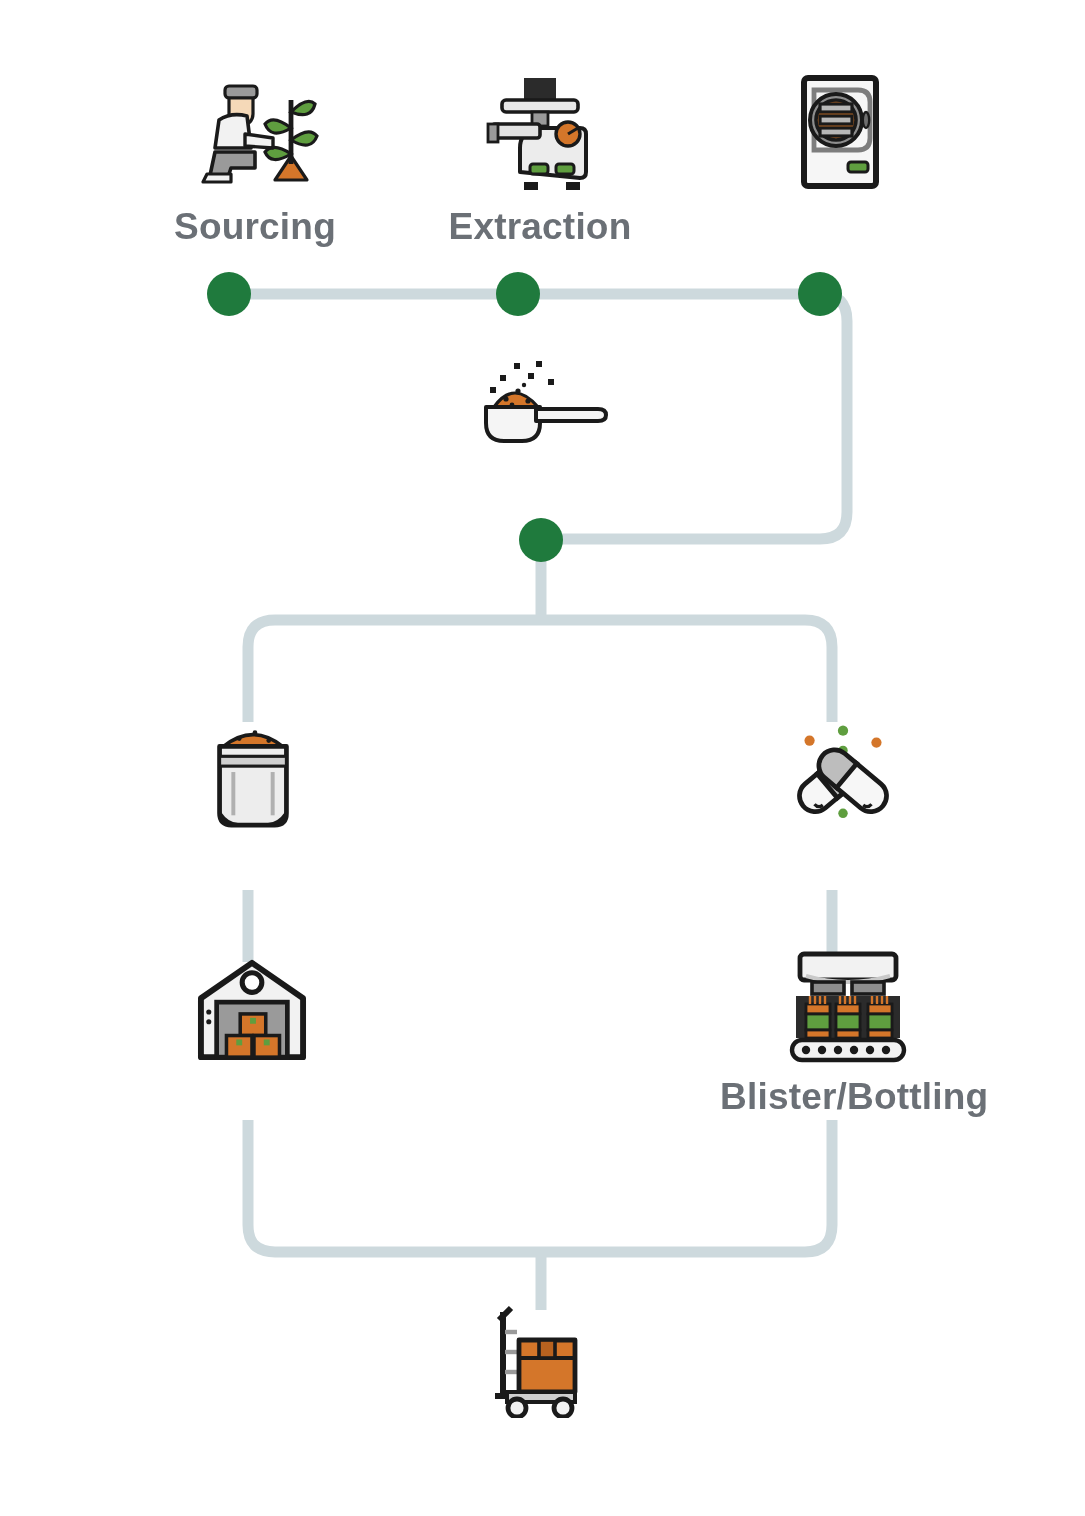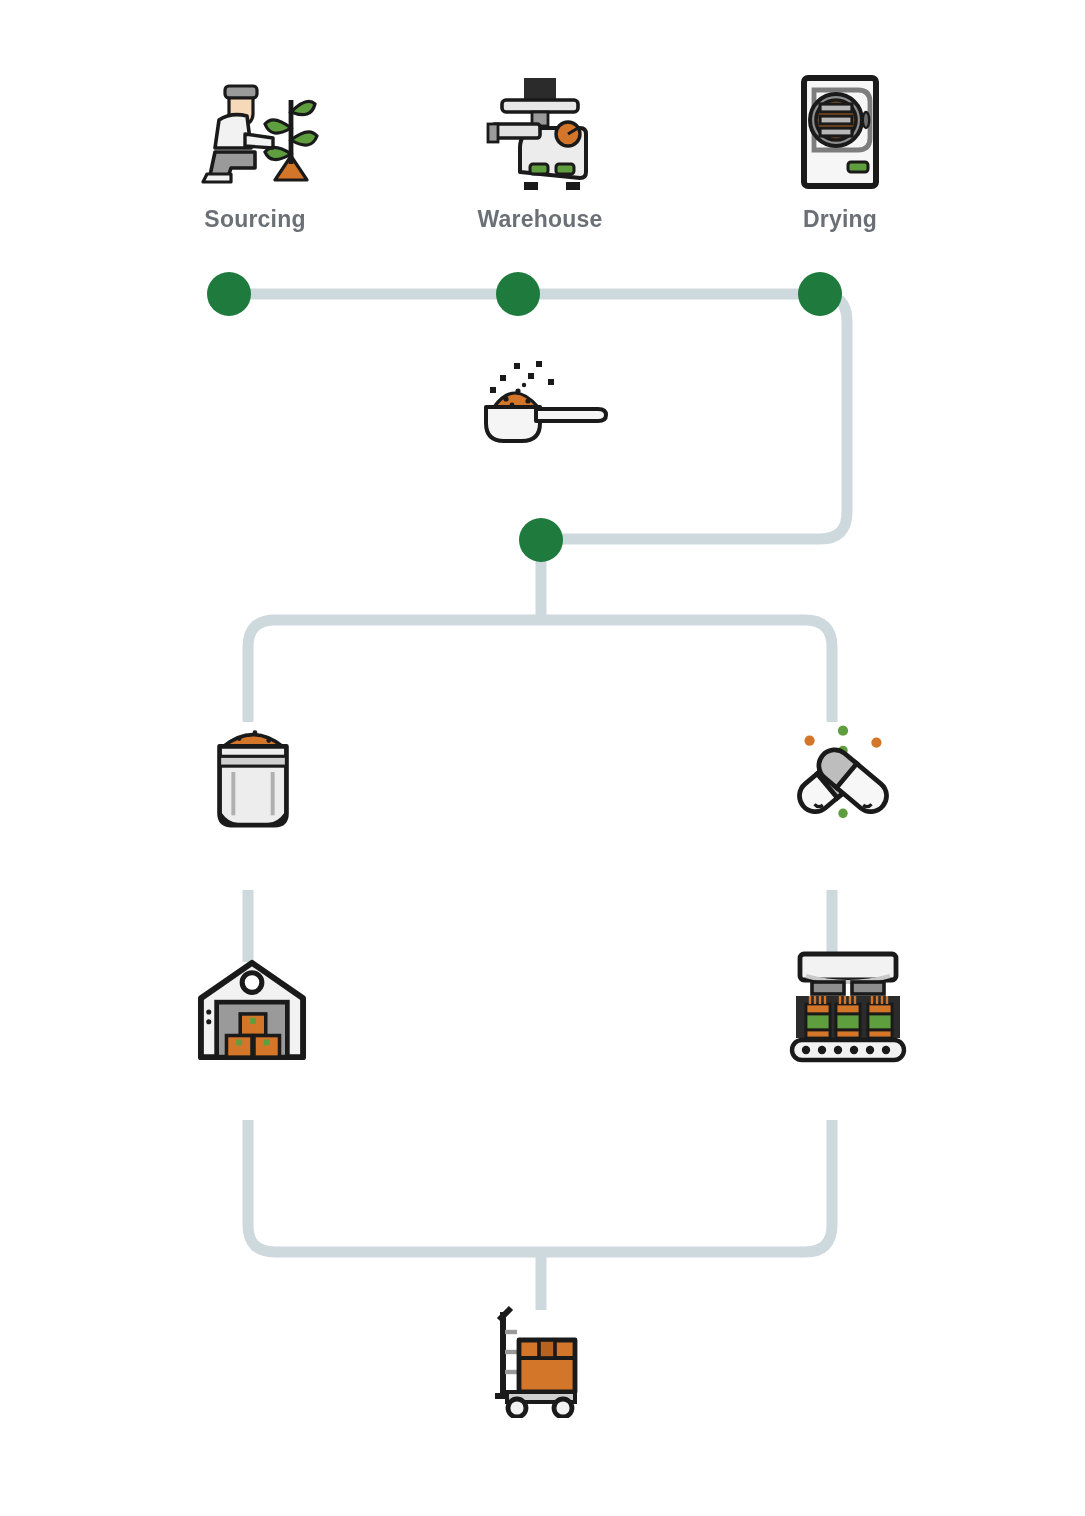--- a/index.html
+++ b/index.html
@@ -26,21 +26,21 @@
     position: absolute;
     text-align: center;
   }
   .node-icon {
     display: block;
     margin: 0 auto;
   }
   .node-label {
     display: block;
     margin-top: 10px;
-    font-size: 23px;
+    font-size: 37px;
     font-weight: bold;
     color: #6b7076;
     letter-spacing: 0.2px;
     white-space: nowrap;
     filter: blur(0.35px);
   }
 
   
   .n-sourcing   { left: 130px; top: 68px;  width: 250px; }
   .n-extraction { left: 415px; top: 68px;  width: 250px; }
@@ -136,21 +136,21 @@
 
     <circle cx="46" cy="33" r="6" fill="#d4762a" stroke="#1a1a1a" stroke-width="1.7"></circle>
     <path d="M46 33 L51 30" stroke="#1a1a1a" stroke-width="1.6"></path>
 
     <rect x="27" y="48" width="9" height="5" rx="1.5" fill="#5f9e3f" stroke="#1a1a1a" stroke-width="1.5"></rect>
     <rect x="40" y="48" width="9" height="5" rx="1.5" fill="#5f9e3f" stroke="#1a1a1a" stroke-width="1.5"></rect>
 
     <rect x="24" y="57" width="7" height="4" fill="#1a1a1a"></rect>
     <rect x="45" y="57" width="7" height="4" fill="#1a1a1a"></rect>
   </svg>
-  <span class="node-label">Warehouse</span>
+  <span class="node-label">Extraction</span>
 </div>
 
 <div class="node n-drying">
   <svg class="node-icon" width="128" height="128" viewBox="0 0 64 64" xmlns="http://www.w3.org/2000/svg">
 
     <rect x="14" y="5" width="36" height="54" rx="2" fill="#f6f6f6" stroke="#1a1a1a" stroke-width="3"></rect>
 
     <path d="M19 11 h22 q6 0 6 6 v18 q0 6 -6 6 h-22 z" fill="none" stroke="#7d7d7d" stroke-width="2.4"></path>
 
     <circle cx="30" cy="26" r="13" fill="#8e8e8e" stroke="#1a1a1a" stroke-width="2"></circle>
@@ -160,21 +160,20 @@
     <g stroke="#1a1a1a" stroke-width="1.6" fill="#b8b8b8">
       <rect x="22" y="18" width="16" height="4"></rect>
       <rect x="22" y="24" width="16" height="4"></rect>
       <rect x="22" y="30" width="16" height="4"></rect>
     </g>
 
     <ellipse cx="45" cy="26" rx="1.6" ry="4" fill="#6e6e6e" stroke="#1a1a1a" stroke-width="1.2"></ellipse>
 
     <rect x="36" y="47" width="10" height="5" rx="1.5" fill="#5f9e3f" stroke="#1a1a1a" stroke-width="1.5"></rect>
   </svg>
-  <span class="node-label">Drying</span>
 </div>
 
 <div class="node n-powder">
   <svg class="node-icon" width="150" height="100" viewBox="0 0 75 50" xmlns="http://www.w3.org/2000/svg">
 
     <g fill="#1a1a1a">
       <rect x="16" y="10" width="3" height="3"></rect>
       <rect x="23" y="4" width="3" height="3"></rect>
       <rect x="30" y="9" width="3" height="3"></rect>
       <rect x="11" y="16" width="3" height="3"></rect>
@@ -317,20 +316,21 @@
     <rect x="2" y="46" width="56" height="10" rx="5" fill="#f2f2f2" stroke="#1a1a1a" stroke-width="2.2"></rect>
     <g fill="#1a1a1a">
       <circle cx="9" cy="51" r="2.1"></circle>
       <circle cx="17" cy="51" r="2.1"></circle>
       <circle cx="25" cy="51" r="2.1"></circle>
       <circle cx="33" cy="51" r="2.1"></circle>
       <circle cx="41" cy="51" r="2.1"></circle>
       <circle cx="49" cy="51" r="2.1"></circle>
     </g>
   </svg>
+  <span class="node-label">Blister/Bottling</span>
 </div>
 
 <div class="node n-deliver">
   <svg class="node-icon" width="120" height="118" viewBox="0 0 60 59" xmlns="http://www.w3.org/2000/svg">
 
     <path d="M10 6 L10 48" stroke="#1a1a1a" stroke-width="3" fill="none"></path>
     <path d="M14 4 L8 10" stroke="#1a1a1a" stroke-width="3" fill="none"></path>
     <path d="M6 48 L26 48" stroke="#1a1a1a" stroke-width="3" fill="none"></path>
 
     <g stroke="#9a9a9a" stroke-width="2.2" fill="none">

